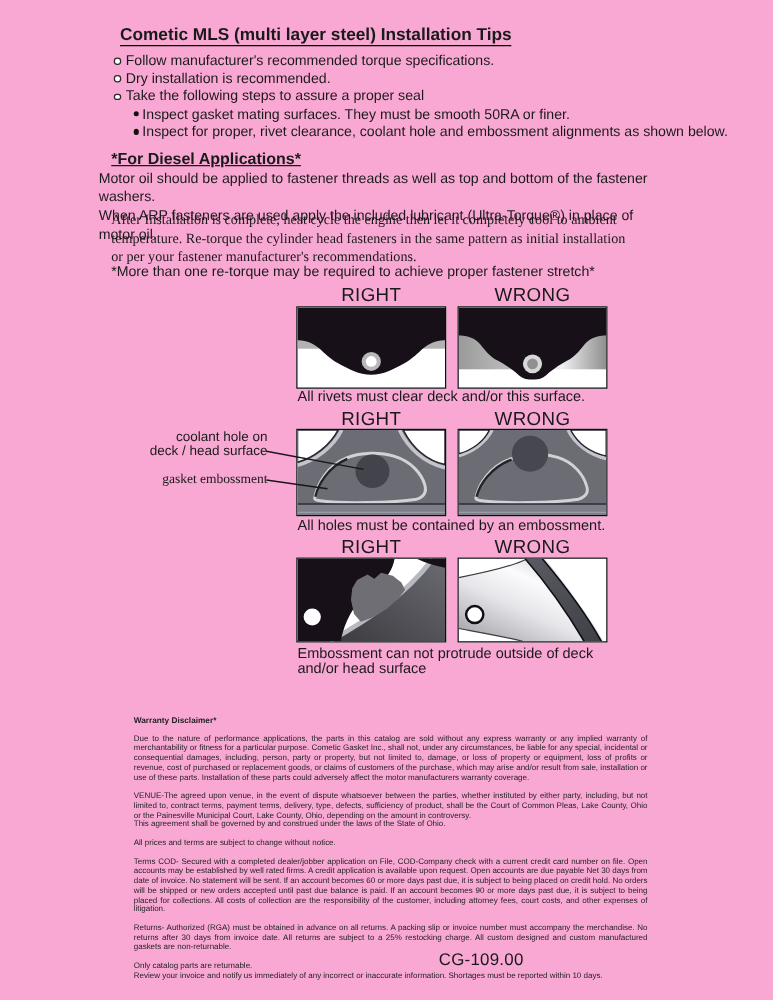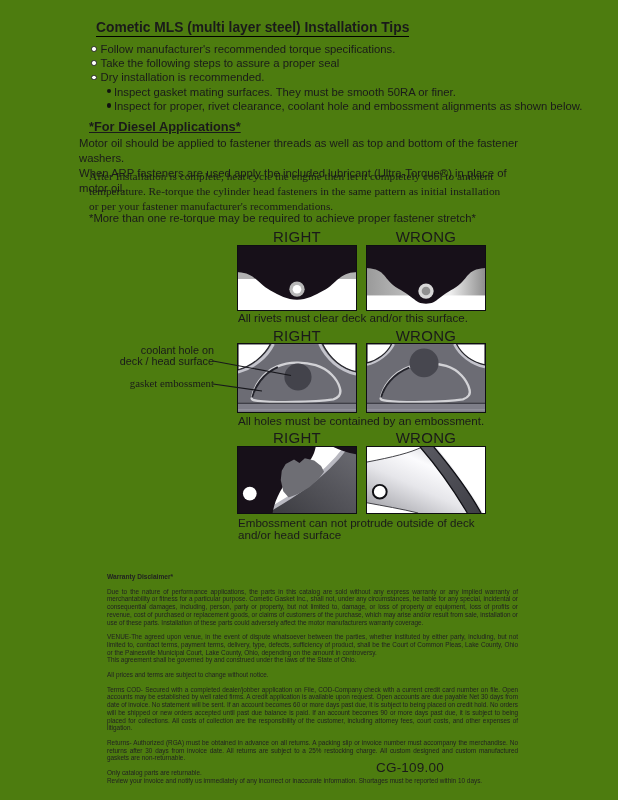--- a/index.html
+++ b/index.html
@@ -1,16 +1,16 @@
 <!DOCTYPE html>
 <html style="--ink-dark: #0e0e12; --diagram-dark: #171019; --deck-gray: #b2b2b2; --gasket-gray: #6c6c74; --coolant-hole: #43434b; --embossment-line: #d2d2d6;"><head>
 <meta charset="utf-8">
 <style>
   html,body{margin:0;padding:0;background:#ffffff;}
-  .page{position:relative;width:618px;height:800px;background:#4d7c0f;overflow:hidden;
+  .page{position:relative;width:618px;height:800px;background:#f9a8d4;overflow:hidden;
         font-family:"Liberation Sans","DejaVu Sans",sans-serif;color:#1a1a1a;}
   .abs{position:absolute;}
   .pre{white-space:pre-line;}
 
   .title{font-size:13.8px;font-weight:bold;border-bottom:1.6px solid #000;padding-bottom:1px;}
   .bullets{font-size:11.3px;line-height:14.2px;}
   .brow{display:flex;align-items:flex-start;}
   .bm{flex:0 0 auto;width:3.6px;height:3.6px;border:1.1px solid #2a2a2a;border-radius:50%;
       margin:4.2px 4px 0 0;background:#fff;}
   .sbrow{display:flex;align-items:flex-start;margin-left:16px;}
@@ -48,25 +48,25 @@
 
   <div class="abs title" style="left:96px;top:20px;">Cometic MLS (multi layer steel) Installation Tips</div>
 
   <div class="abs bullets" style="left:91px;top:42px;">
     <div class="brow">
       <span class="bm"></span>
       <span>Follow manufacturer's recommended torque specifications.</span>
     </div>
     <div class="brow">
       <span class="bm"></span>
-      <span>Take the following steps to assure a proper seal</span>
+      <span>Dry installation is recommended.</span>
     </div>
     <div class="brow">
       <span class="bm"></span>
-      <span>Dry installation is recommended.</span>
+      <span>Take the following steps to assure a proper seal</span>
     </div>
     <div class="sbrow">
       <span class="sbm"></span>
       <span>Inspect gasket mating surfaces.  They must be smooth 50RA or finer.</span>
     </div>
     <div class="sbrow">
       <span class="sbm"></span>
       <span>Inspect for proper, rivet clearance, coolant hole and embossment alignments as shown below.</span>
     </div>
   </div>
@@ -208,15 +208,15 @@
     <p class="pre">Due to the nature of performance applications, the parts in this catalog are sold without any express warranty or any implied warranty of merchantability or fitness for a particular purpose.  Cometic Gasket Inc., shall not, under any circumstances, be liable for any special, incidental or consequential damages, including, person, party or property, but not limited to, damage, or loss of property or equipment, loss of profits or revenue, cost of purchased or replacement goods, or claims of customers of the purchase, which may arise and/or result from sale, installation or use of these parts.  Installation of these parts could adversely affect the motor manufacturers warranty coverage.</p>
     <p class="pre">VENUE-The agreed upon venue, in the event of dispute whatsoever between the parties, whether instituted by either party, including, but not limited to, contract terms, payment terms, delivery, type, defects, sufficiency of product, shall be the Court of Common Pleas, Lake County, Ohio or the Painesville Municipal Court, Lake County, Ohio, depending on the amount in controversy.
 This agreement shall be governed by and construed under the laws of the State of Ohio.</p>
     <p class="pre">All prices and terms are subject to change without notice.</p>
     <p class="pre">Terms COD- Secured with a completed dealer/jobber application on File, COD-Company check with a current credit card number on file.  Open accounts may be established by well rated firms.  A credit application is available upon request.  Open accounts are due payable Net 30 days from date of invoice.  No statement will be sent.  If an account becomes 60 or more days past due, it is subject to being placed on credit hold.  No orders will be shipped or new orders accepted until past due balance is paid.  If an account becomes 90 or more days past due, it is subject to being placed for collections.  All costs of collection are the responsibility of the customer, including attorney fees, court costs, and other expenses of litigation.</p>
     <p class="pre">Returns- Authorized (RGA) must be obtained in advance on all returns.  A packing slip or invoice number must accompany the merchandise.  No returns after 30 days from invoice date.  All returns are subject to a 25% restocking charge.  All custom designed and custom manufactured gaskets are non-returnable.</p>
     <p class="pre">Only catalog parts are returnable.
 Review your invoice and notify us immediately of any incorrect or inaccurate information.  Shortages must be reported within 10 days.</p>
   </div>
 
-  <div class="abs pagenum" style="left:376px;top:760px;">CG-109.00</div>
+  <div class="abs pagenum" style="left:351px;top:760px;">CG-109.00</div>
 
 </div>
 
 </body></html>

